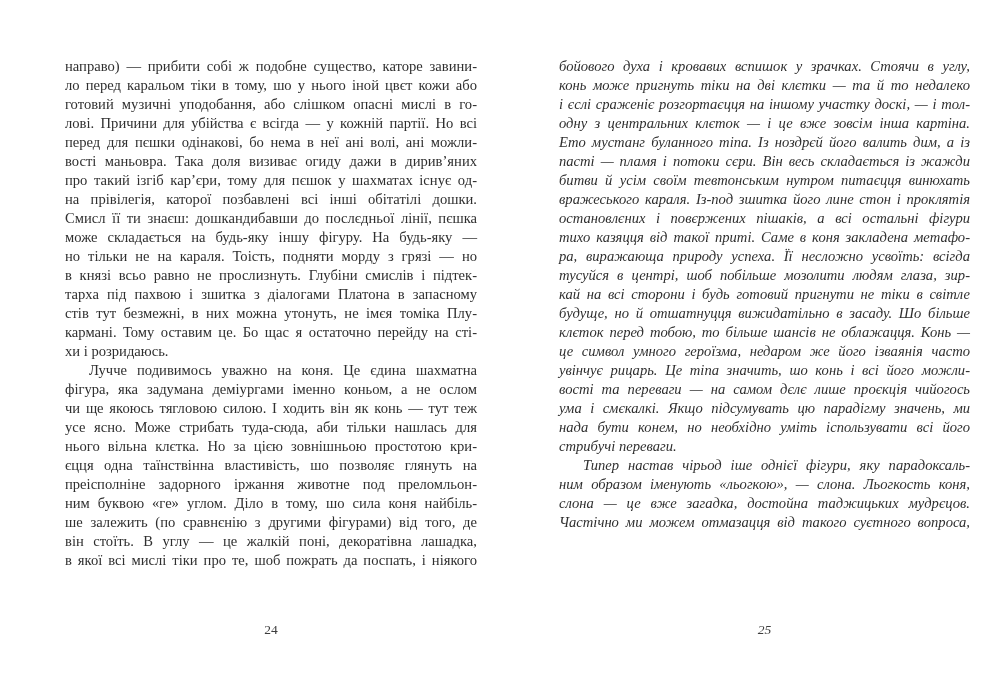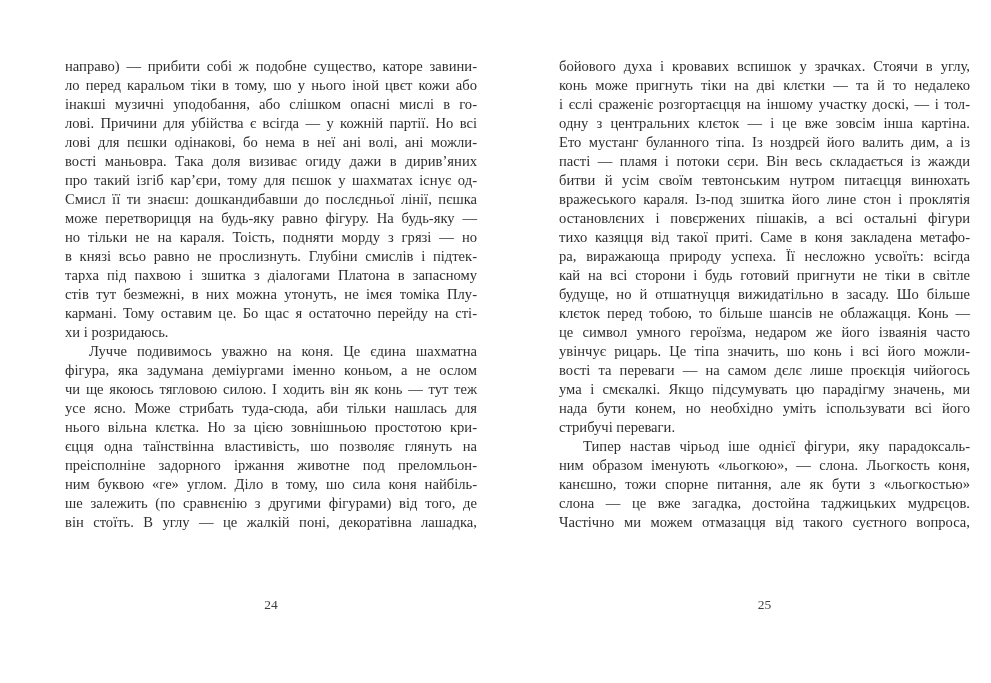--- a/index.html
+++ b/index.html
@@ -13,112 +13,114 @@
     height: 683px;
     background: #ffffff;
     overflow: hidden;
     font-family: "Liberation Serif", serif;
   }
   .page {
     position: absolute;
     top: 57px;
   }
   .page.left  { left: 65px;  width: 412px; height: 600px; }
-  .page.right { left: 559px; width: 411px; height: 600px; }
+  .page.right { left: 559px; width: 411px; height: 600px; font-style: italic; }
   .textblock {
     width: 100%;
   }
   .line {
     font-size: 14.6px;
     line-height: 19px;
     color: #2f2f2f;
     text-align: justify;
     text-align-last: justify;
     letter-spacing: 0px;
   }
   .line.flush { text-align-last: left; }
   .line.indent { text-indent: 24px; }
   .pagenum {
     position: absolute;
-    top: 540px;
+    top: 565px;
     left: 0;
     width: 100%;
     text-align: center;
     font-size: 13.5px;
     color: #3d3d3d;
   }
 </style>
 </head>
 <body>
 
 <div class="spread">
 
   <section class="page left">
     <div class="textblock">
       <div class="para">
           <div class="line">направо) — прибити собі ж подобне существо, каторе завини-</div>
           <div class="line">ло перед каральом тіки в тому, шо у нього іной цвєт кожи або</div>
-          <div class="line">інакші музичні уподобання, або слішком опасні мислі в го-</div>
+          <div class="line">готовий музичні уподобання, або слішком опасні мислі в го-</div>
           <div class="line">лові. Причини для убійства є всігда — у кожній партії. Но всі</div>
-          <div class="line">лові для пєшки одінакові, бо нема в неї ані волі, ані можли-</div>
+          <div class="line">перед для пєшки одінакові, бо нема в неї ані волі, ані можли-</div>
           <div class="line">вості маньовра. Така доля визиває огиду дажи в дирив’яних</div>
           <div class="line">про такий ізгіб кар’єри, тому для пєшок у шахматах існує од-</div>
+          <div class="line">на прівілегія, каторої позбавлені всі інші обітатілі дошки.</div>
           <div class="line">Смисл її ти знаєш: дошкандибавши до послєдньої лінії, пєшка</div>
-          <div class="line">може перетворицця на будь-яку равно фігуру. На будь-яку —</div>
+          <div class="line">може складається на будь-яку іншу фігуру. На будь-яку —</div>
           <div class="line">но тільки не на караля. Тоість, подняти морду з грязі — но</div>
           <div class="line">в князі всьо равно не прослизнуть. Глубіни смислів і підтек-</div>
           <div class="line">тарха під пахвою і зшитка з діалогами Платона в запасному</div>
           <div class="line">стів тут безмежні, в них можна утонуть, не імєя томіка Плу-</div>
           <div class="line">кармані. Тому оставим це. Бо щас я остаточно перейду на сті-</div>
           <div class="line flush">хи і розридаюсь.</div>
         </div>
       <div class="para">
           <div class="line indent">Лучче подивимось уважно на коня. Це єдина шахматна</div>
           <div class="line">фігура, яка задумана деміургами іменно коньом, а не ослом</div>
           <div class="line">чи ще якоюсь тягловою силою. І ходить він як конь — тут теж</div>
           <div class="line">усе ясно. Може стрибать туда-сюда, аби тільки нашлась для</div>
           <div class="line">нього вільна клєтка. Но за цією зовнішньою простотою кри-</div>
           <div class="line">єцця одна таїнствінна властивість, шо позволяє глянуть на</div>
           <div class="line">преісполніне задорного іржання животне под преломльон-</div>
           <div class="line">ним буквою «ге» углом. Діло в тому, шо сила коня найбіль-</div>
           <div class="line">ше залежить (по сравнєнію з другими фігурами) від того, де</div>
           <div class="line">він стоїть. В углу — це жалкій поні, декоратівна лашадка,</div>
+          <div class="line">в якої всі мислі тіки про те, шоб пожрать да поспать, і ніякого</div>
         </div>
     </div>
     <div class="pagenum">24</div>
   </section>
 
   <section class="page right">
     <div class="textblock">
       <div class="para">
           <div class="line">бойового духа і кровавих вспишок у зрачках. Стоячи в углу,</div>
           <div class="line">конь може пригнуть тіки на дві клєтки — та й то недалеко</div>
           <div class="line">і єслі сраженіє розгортаєцця на іншому участку доскі, — і тол-</div>
           <div class="line">одну з центральних клєток — і це вже зовсім інша картіна.</div>
           <div class="line">Ето мустанг буланного тіпа. Із ноздрєй його валить дим, а із</div>
           <div class="line">пасті — пламя і потоки сєри. Він весь складається із жажди</div>
           <div class="line">битви й усім своїм тевтонським нутром питаєцця винюхать</div>
           <div class="line">вражеського караля. Із-под зшитка його лине стон і проклятія</div>
           <div class="line">остановлєних і повєржених пішаків, а всі остальні фігури</div>
           <div class="line">тихо казяцця від такої приті. Саме в коня закладена метафо-</div>
           <div class="line">ра, виражающа природу успеха. Її несложно усвоїть: всігда</div>
+          <div class="line">тусуйся в центрі, шоб побільше мозолити людям глаза, зир-</div>
           <div class="line">кай на всі сторони і будь готовий пригнути не тіки в світле</div>
           <div class="line">будуще, но й отшатнуцця вижидатільно в засаду. Шо більше</div>
           <div class="line">клєток перед тобою, то більше шансів не облажацця. Конь —</div>
           <div class="line">це символ умного героїзма, недаром же його ізваянія часто</div>
           <div class="line">увінчує рицарь. Це тіпа значить, шо конь і всі його можли-</div>
           <div class="line">вості та переваги — на самом дєлє лише проєкція чийогось</div>
           <div class="line">ума і смєкалкі. Якщо підсумувать цю парадігму значень, ми</div>
           <div class="line">нада бути конем, но необхідно уміть іспользувати всі його</div>
           <div class="line flush">стрибучі переваги.</div>
         </div>
       <div class="para">
           <div class="line indent">Типер настав чірьод іше однієї фігури, яку парадоксаль-</div>
           <div class="line">ним образом іменують «льогкою», — слона. Льогкость коня,</div>
-          <div class="line">канєшно, тожи спорне питання, але як бути з «льогкостью»</div>
           <div class="line">слона — це вже загадка, достойна таджицьких мудрєцов.</div>
           <div class="line">Частічно ми можем отмазацця від такого суєтного вопроса,</div>
         </div>
     </div>
     <div class="pagenum">25</div>
   </section>
 
 </div>
 
 </body></html>

